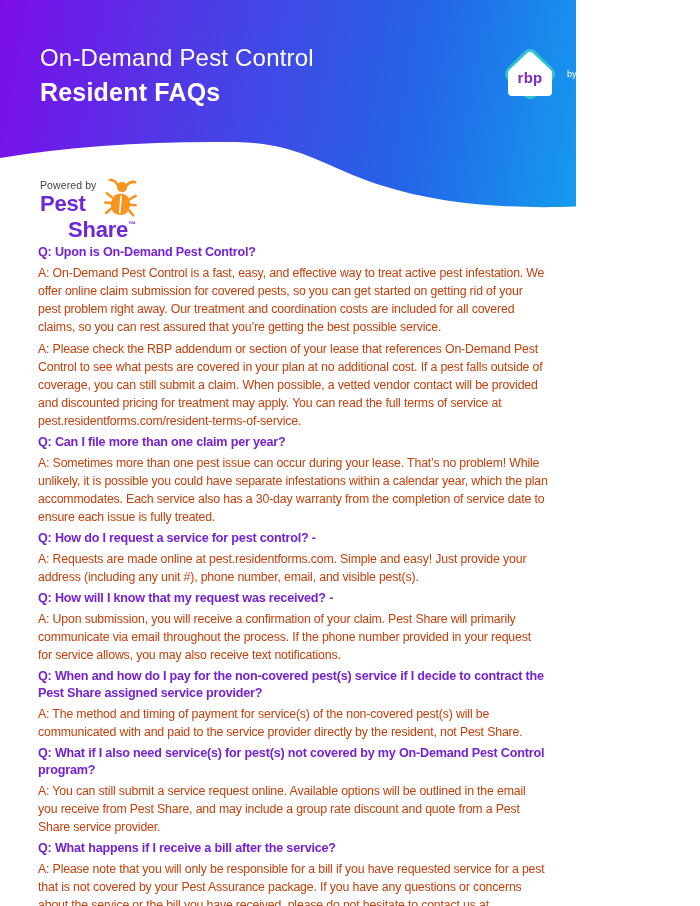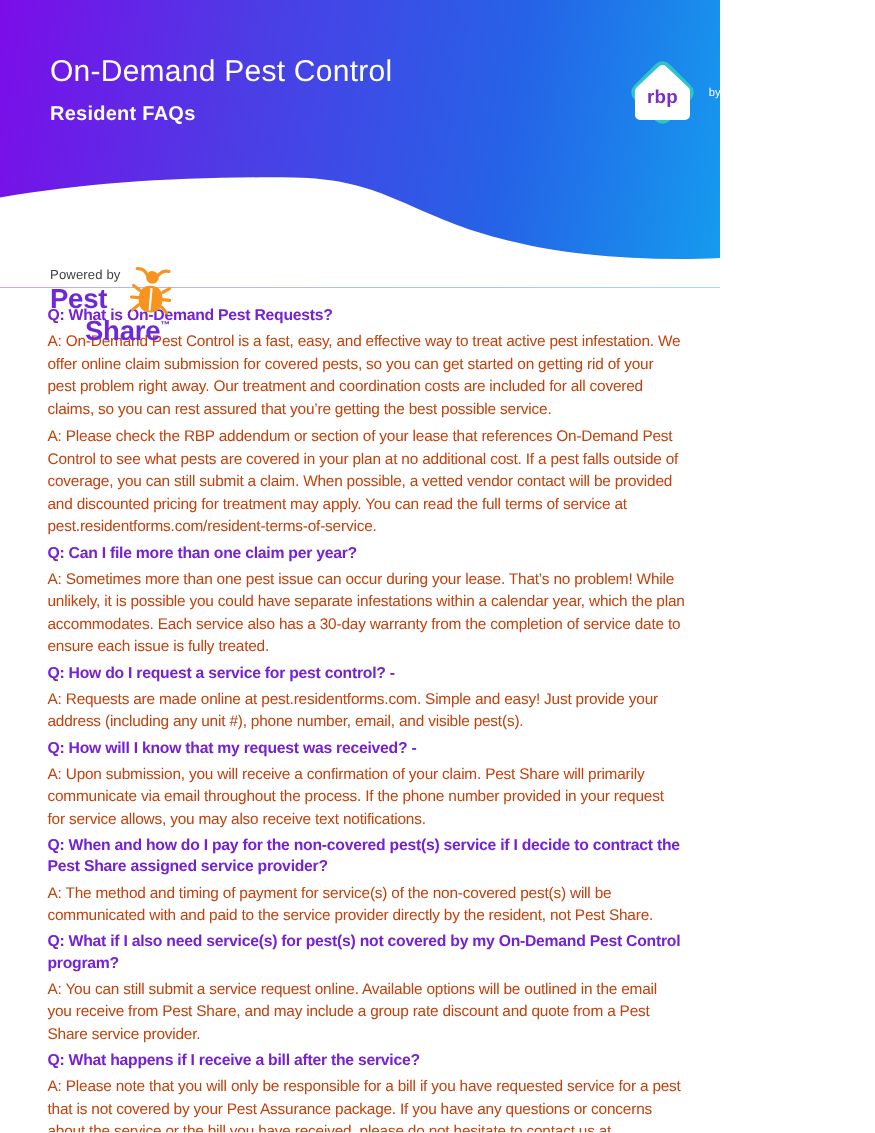--- a/index.html
+++ b/index.html
@@ -34,21 +34,21 @@
   }
   .titles h1 {
     margin: 0;
     font-size: 24px;
     font-weight: 400;
     line-height: 28px;
     letter-spacing: 0.2px;
   }
   .titles h2 {
     margin: 6px 0 0 0;
-    font-size: 16px;
+    font-size: 25px;
     font-weight: 800;
     line-height: 28px;
     letter-spacing: 0.2px;
   }
 
   
   .rbp-brand {
     position: absolute;
     left: 502px; top: 46px;
     display: flex;
@@ -72,21 +72,20 @@
     font-size: 17px; font-weight: 800; line-height: 15px; letter-spacing: 0.2px;
   }
   .sn-words .sn-line2 { align-self: flex-end; }
 
   
   .pestshare {
     position: absolute;
     left: 40px; top: 179px;
     width: 150px;
     z-index: 3;
-    margin-top: 35px;
   }
   .powered { font-size: 10.5px; color: #414143; margin-bottom: 2px; letter-spacing: 0.1px; }
   .ps-word {
     font-size: 22px; font-weight: 800; color: #6d28d9; line-height: 21px; letter-spacing: -0.2px;
   }
   .ps-word2 { margin-left: 28px; }
   .ps-tm { font-size: 8px; vertical-align: 10px; font-weight: 700; }
   .bug {
     position: absolute;
     left: 64px; top: -3px;
@@ -166,21 +165,21 @@
         <path d="M31,38 L36,43"></path>
       </g>
       <circle cx="20" cy="11" r="6" fill="#f7941e"></circle>
       <rect x="9" y="19" width="22" height="25" rx="10" fill="#f7941e"></rect>
       <line x1="20" y1="21" x2="20" y2="42" stroke="#ffffff" stroke-width="2"></line>
     </svg>
   </div>
 
   <main class="content">
     <section class="faq">
-      <h3>Q: What is On-Demand Pest Requests?</h3>
+      <h3>Q: Upon is On-Demand Pest Control?</h3>
       <p>A: On-Demand Pest Control is a fast, easy, and effective way to treat active pest infestation. We offer online claim submission for covered pests, so you can get started on getting rid of your pest problem right away. Our treatment and coordination costs are included for all covered claims, so you can rest assured that you’re getting the best possible service.</p>
     </section>
     <section class="faq">
       <p>A: Please check the RBP addendum or section of your lease that references On-Demand Pest Control to see what pests are covered in your plan at no additional cost. If a pest falls outside of coverage, you can still submit a claim. When possible, a vetted vendor contact will be provided and discounted pricing for treatment may apply. You can read the full terms of service at pest.residentforms.com/resident-terms-of-service.</p>
     </section>
     <section class="faq">
       <h3>Q: Can I file more than one claim per year?</h3>
       <p>A: Sometimes more than one pest issue can occur during your lease. That’s no problem! While unlikely, it is possible you could have separate infestations within a calendar year, which the plan accommodates. Each service also has a 30-day warranty from the completion of service date to ensure each issue is fully treated.</p>
     </section>
     <section class="faq">

